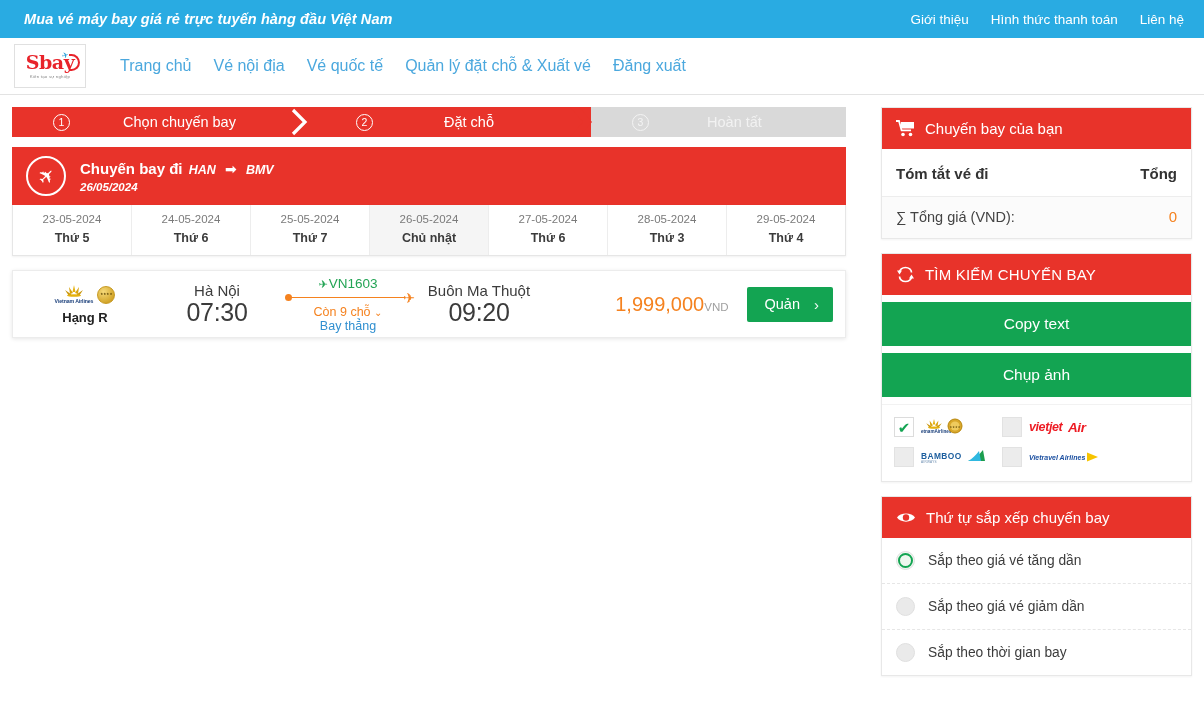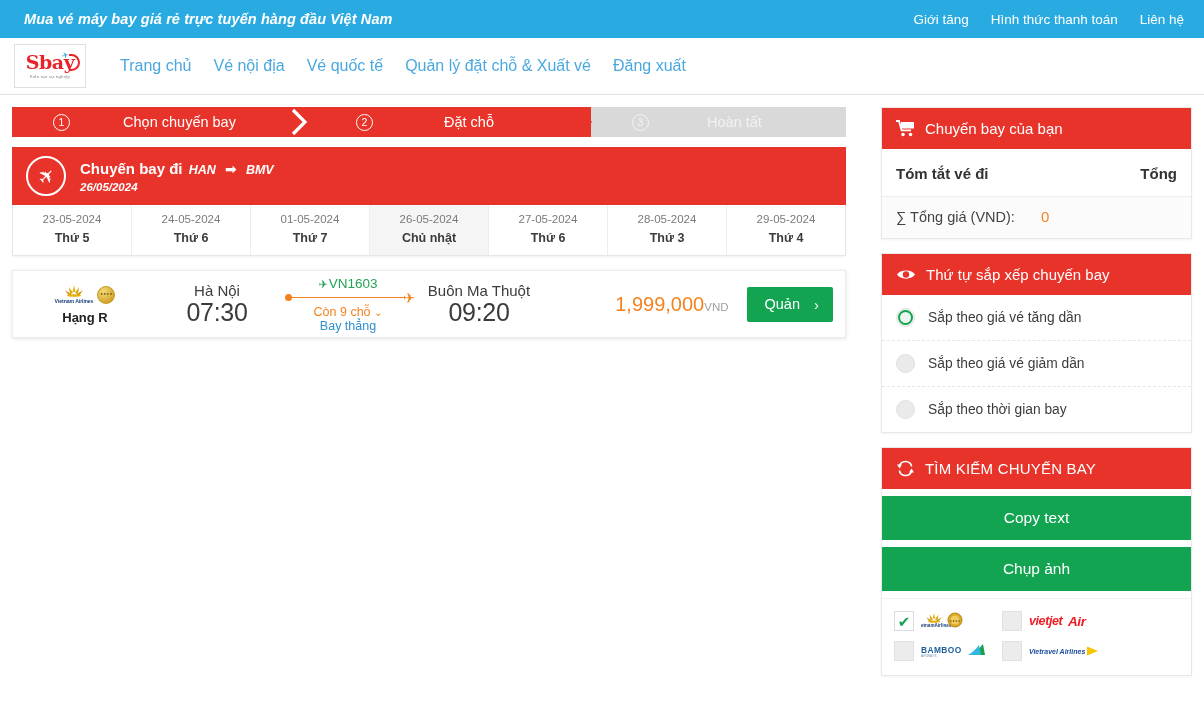--- a/index.html
+++ b/index.html
@@ -205,21 +205,21 @@
     font-size: 15px;
   }
   .panel-head.caps { font-size: 15px; letter-spacing: .2px; }
   .panel-head svg { flex: none; }
 
   .summary-head {
     display: flex; justify-content: space-between; align-items: center;
     padding: 16px 14px 14px 14px; font-size: 15px; font-weight: bold; color: #333;
   }
   .summary-row {
-    display: flex; align-items: center;
+    display: flex; justify-content: space-between; align-items: center;
     padding: 11px 14px 13px 14px; border-top: 1px solid #ededed; background: #fbfbfb;
     font-size: 14.5px;
     gap: 26px;
   }
   .summary-row .lbl { color: #444; }
   .summary-row .val { color: #F5821F; font-size: 15px; }
 
   .sort-item {
     display: flex; align-items: center; gap: 13px;
     padding: 13px 14px; border-bottom: 1px dashed #e6e6e6; cursor: pointer;
@@ -264,21 +264,21 @@
   .vj-logo { font-size: 11px; font-weight: bold; font-style: italic; color: #ED1C24; letter-spacing: -.4px; }
   .bb-logo { display: flex; align-items: center; gap: 2px; }
   .vt-logo { display: flex; align-items: center; gap: 3px; }
 </style>
 </head>
 <body>
 
 <div class="topbar">
   <div class="topbar-slogan">Mua vé máy bay giá rẻ trực tuyến hàng đầu Việt Nam</div>
   <div class="topbar-links">
-    <a class="topbar-link">Giới tăng</a>
+    <a class="topbar-link">Giới thiệu</a>
     <a class="topbar-link">Hình thức thanh toán</a>
     <a class="topbar-link">Liên hệ</a>
   </div>
 </div>
 
 <div class="header">
   <div class="logo-box">
     <span class="logo-plane">✈</span>
     <span class="logo-main">Sbay</span>
     <span class="logo-sub">Kiến tạo sự nghiệp</span>
@@ -338,21 +338,21 @@
     <div class="date-strip">
       <div class="date-cell">
         <div class="d">23-05-2024</div>
         <div class="w">Thứ 5</div>
       </div>
       <div class="date-cell">
         <div class="d">24-05-2024</div>
         <div class="w">Thứ 6</div>
       </div>
       <div class="date-cell">
-        <div class="d">01-05-2024</div>
+        <div class="d">25-05-2024</div>
         <div class="w">Thứ 7</div>
       </div>
       <div class="date-cell active">
         <div class="d">26-05-2024</div>
         <div class="w">Chủ nhật</div>
       </div>
       <div class="date-cell">
         <div class="d">27-05-2024</div>
         <div class="w">Thứ 6</div>
       </div>
@@ -445,42 +445,20 @@
         <span>Tóm tắt vé đi</span>
         <span>Tổng</span>
       </div>
       <div class="summary-row">
         <span class="lbl">∑ Tổng giá (VND):</span>
         <span class="val">0</span>
       </div>
     </div>
 
     <div class="panel">
-      <div class="panel-head">
-        <svg width="20" height="13" viewBox="0 0 20 13">
-          <path d="M1 6.5 C4 1, 16 1, 19 6.5 C16 12, 4 12, 1 6.5 Z" fill="#fff"></path>
-          <circle cx="10" cy="6.5" r="3.2" fill="#E8332A"></circle>
-        </svg>
-        <span>Thứ tự sắp xếp chuyến bay</span>
-      </div>
-      <div class="sort-item">
-        <span class="radio on"></span>
-        <span class="sort-label">Sắp theo giá vé tăng dần</span>
-      </div>
-      <div class="sort-item">
-        <span class="radio"></span>
-        <span class="sort-label">Sắp theo giá vé giảm dần</span>
-      </div>
-      <div class="sort-item">
-        <span class="radio"></span>
-        <span class="sort-label">Sắp theo thời gian bay</span>
-      </div>
-    </div>
-
-    <div class="panel">
       <div class="panel-head caps">
         <svg width="19" height="17" viewBox="0 0 19 17">
           <path d="M3.5 6.5 A6 5 0 0 1 15.5 6.5" fill="none" stroke="#fff" stroke-width="1.7"></path>
           <path d="M15.5 10.5 A6 5 0 0 1 3.5 10.5" fill="none" stroke="#fff" stroke-width="1.7"></path>
           <polygon points="1,4.5 6,4.5 3.5,8.5" fill="#fff"></polygon>
           <polygon points="13,12.5 18,12.5 15.5,8.5" fill="#fff"></polygon>
         </svg>
         <span>TÌM KIẾM CHUYẾN BAY</span>
       </div>
       <button class="side-btn">Copy text</button>
@@ -533,14 +511,36 @@
           <span class="al-logo vt-logo">
             <svg width="72" height="14" viewBox="0 0 72 14">
               <text x="0" y="10" font-size="7" font-family="Liberation Sans, sans-serif" font-weight="bold" font-style="italic" fill="#1b4fa0">Vietravel Airlines</text>
               <polygon points="58,2.5 69,7 58,11.5" fill="#F7C400"></polygon>
             </svg>
           </span>
         </div>
 
       </div>
     </div>
+
+    <div class="panel">
+      <div class="panel-head">
+        <svg width="20" height="13" viewBox="0 0 20 13">
+          <path d="M1 6.5 C4 1, 16 1, 19 6.5 C16 12, 4 12, 1 6.5 Z" fill="#fff"></path>
+          <circle cx="10" cy="6.5" r="3.2" fill="#E8332A"></circle>
+        </svg>
+        <span>Thứ tự sắp xếp chuyến bay</span>
+      </div>
+      <div class="sort-item">
+        <span class="radio on"></span>
+        <span class="sort-label">Sắp theo giá vé tăng dần</span>
+      </div>
+      <div class="sort-item">
+        <span class="radio"></span>
+        <span class="sort-label">Sắp theo giá vé giảm dần</span>
+      </div>
+      <div class="sort-item">
+        <span class="radio"></span>
+        <span class="sort-label">Sắp theo thời gian bay</span>
+      </div>
+    </div>
   </div>
 </div>
 
 </body></html>

